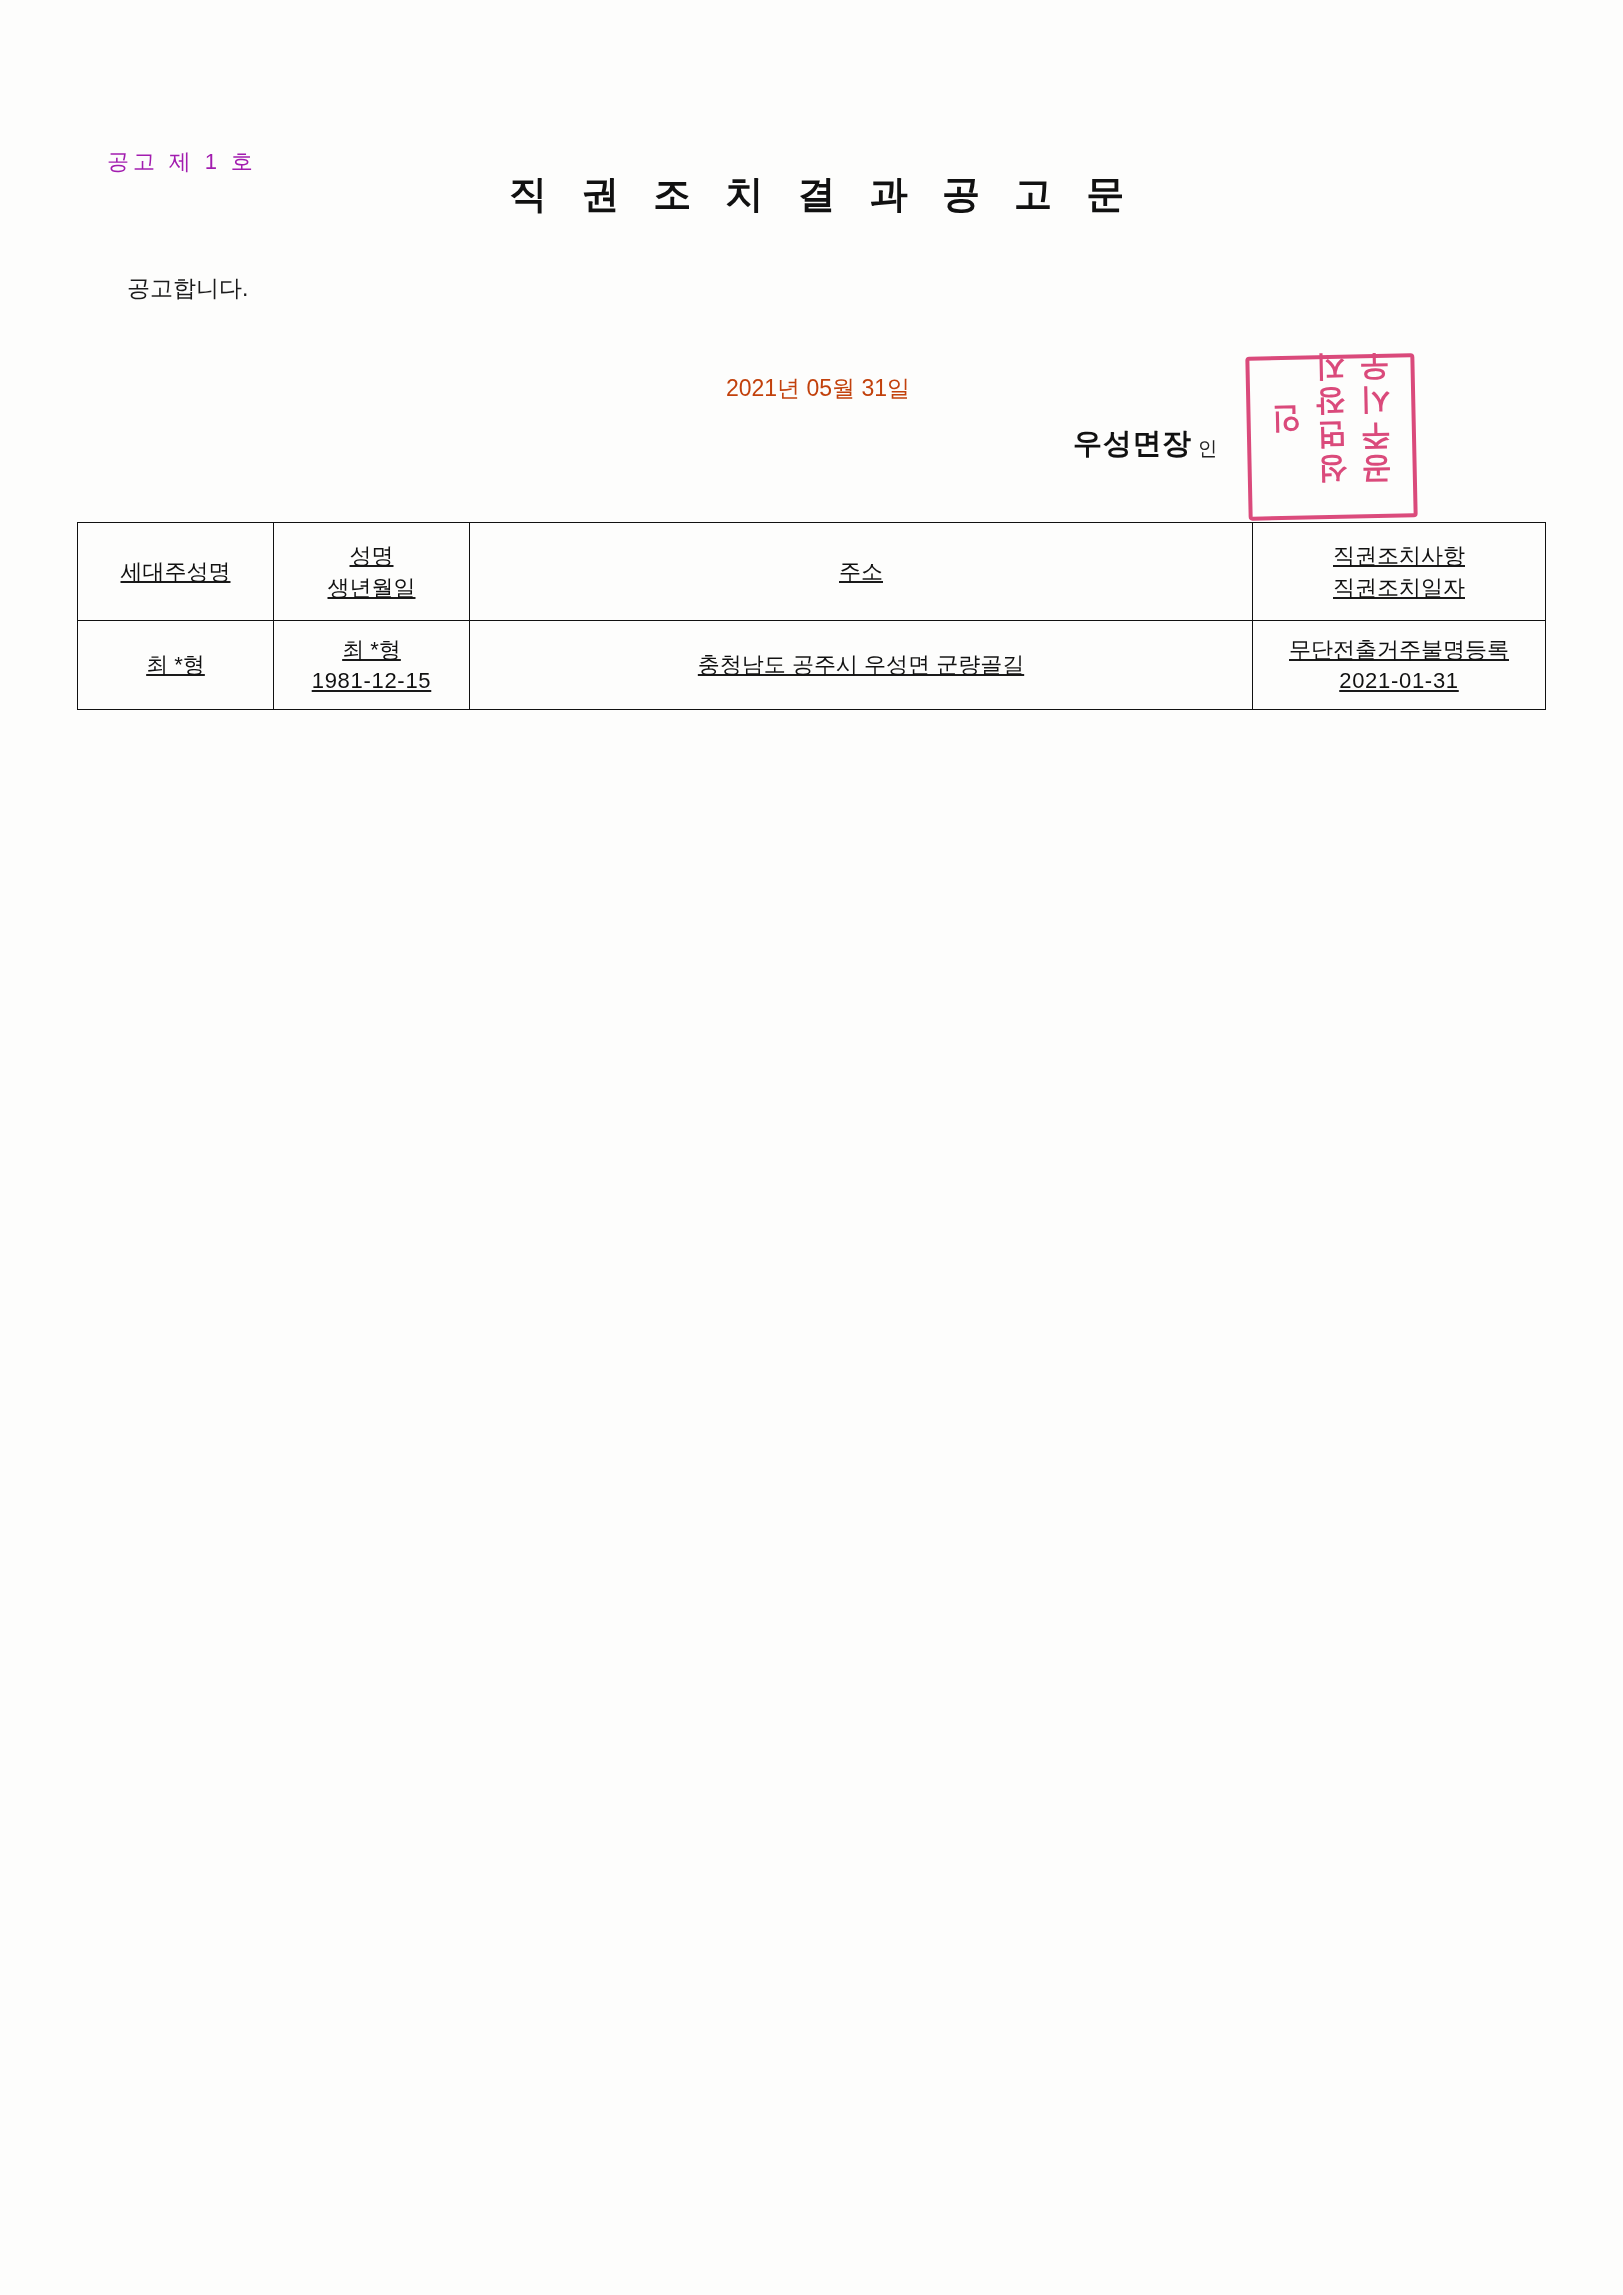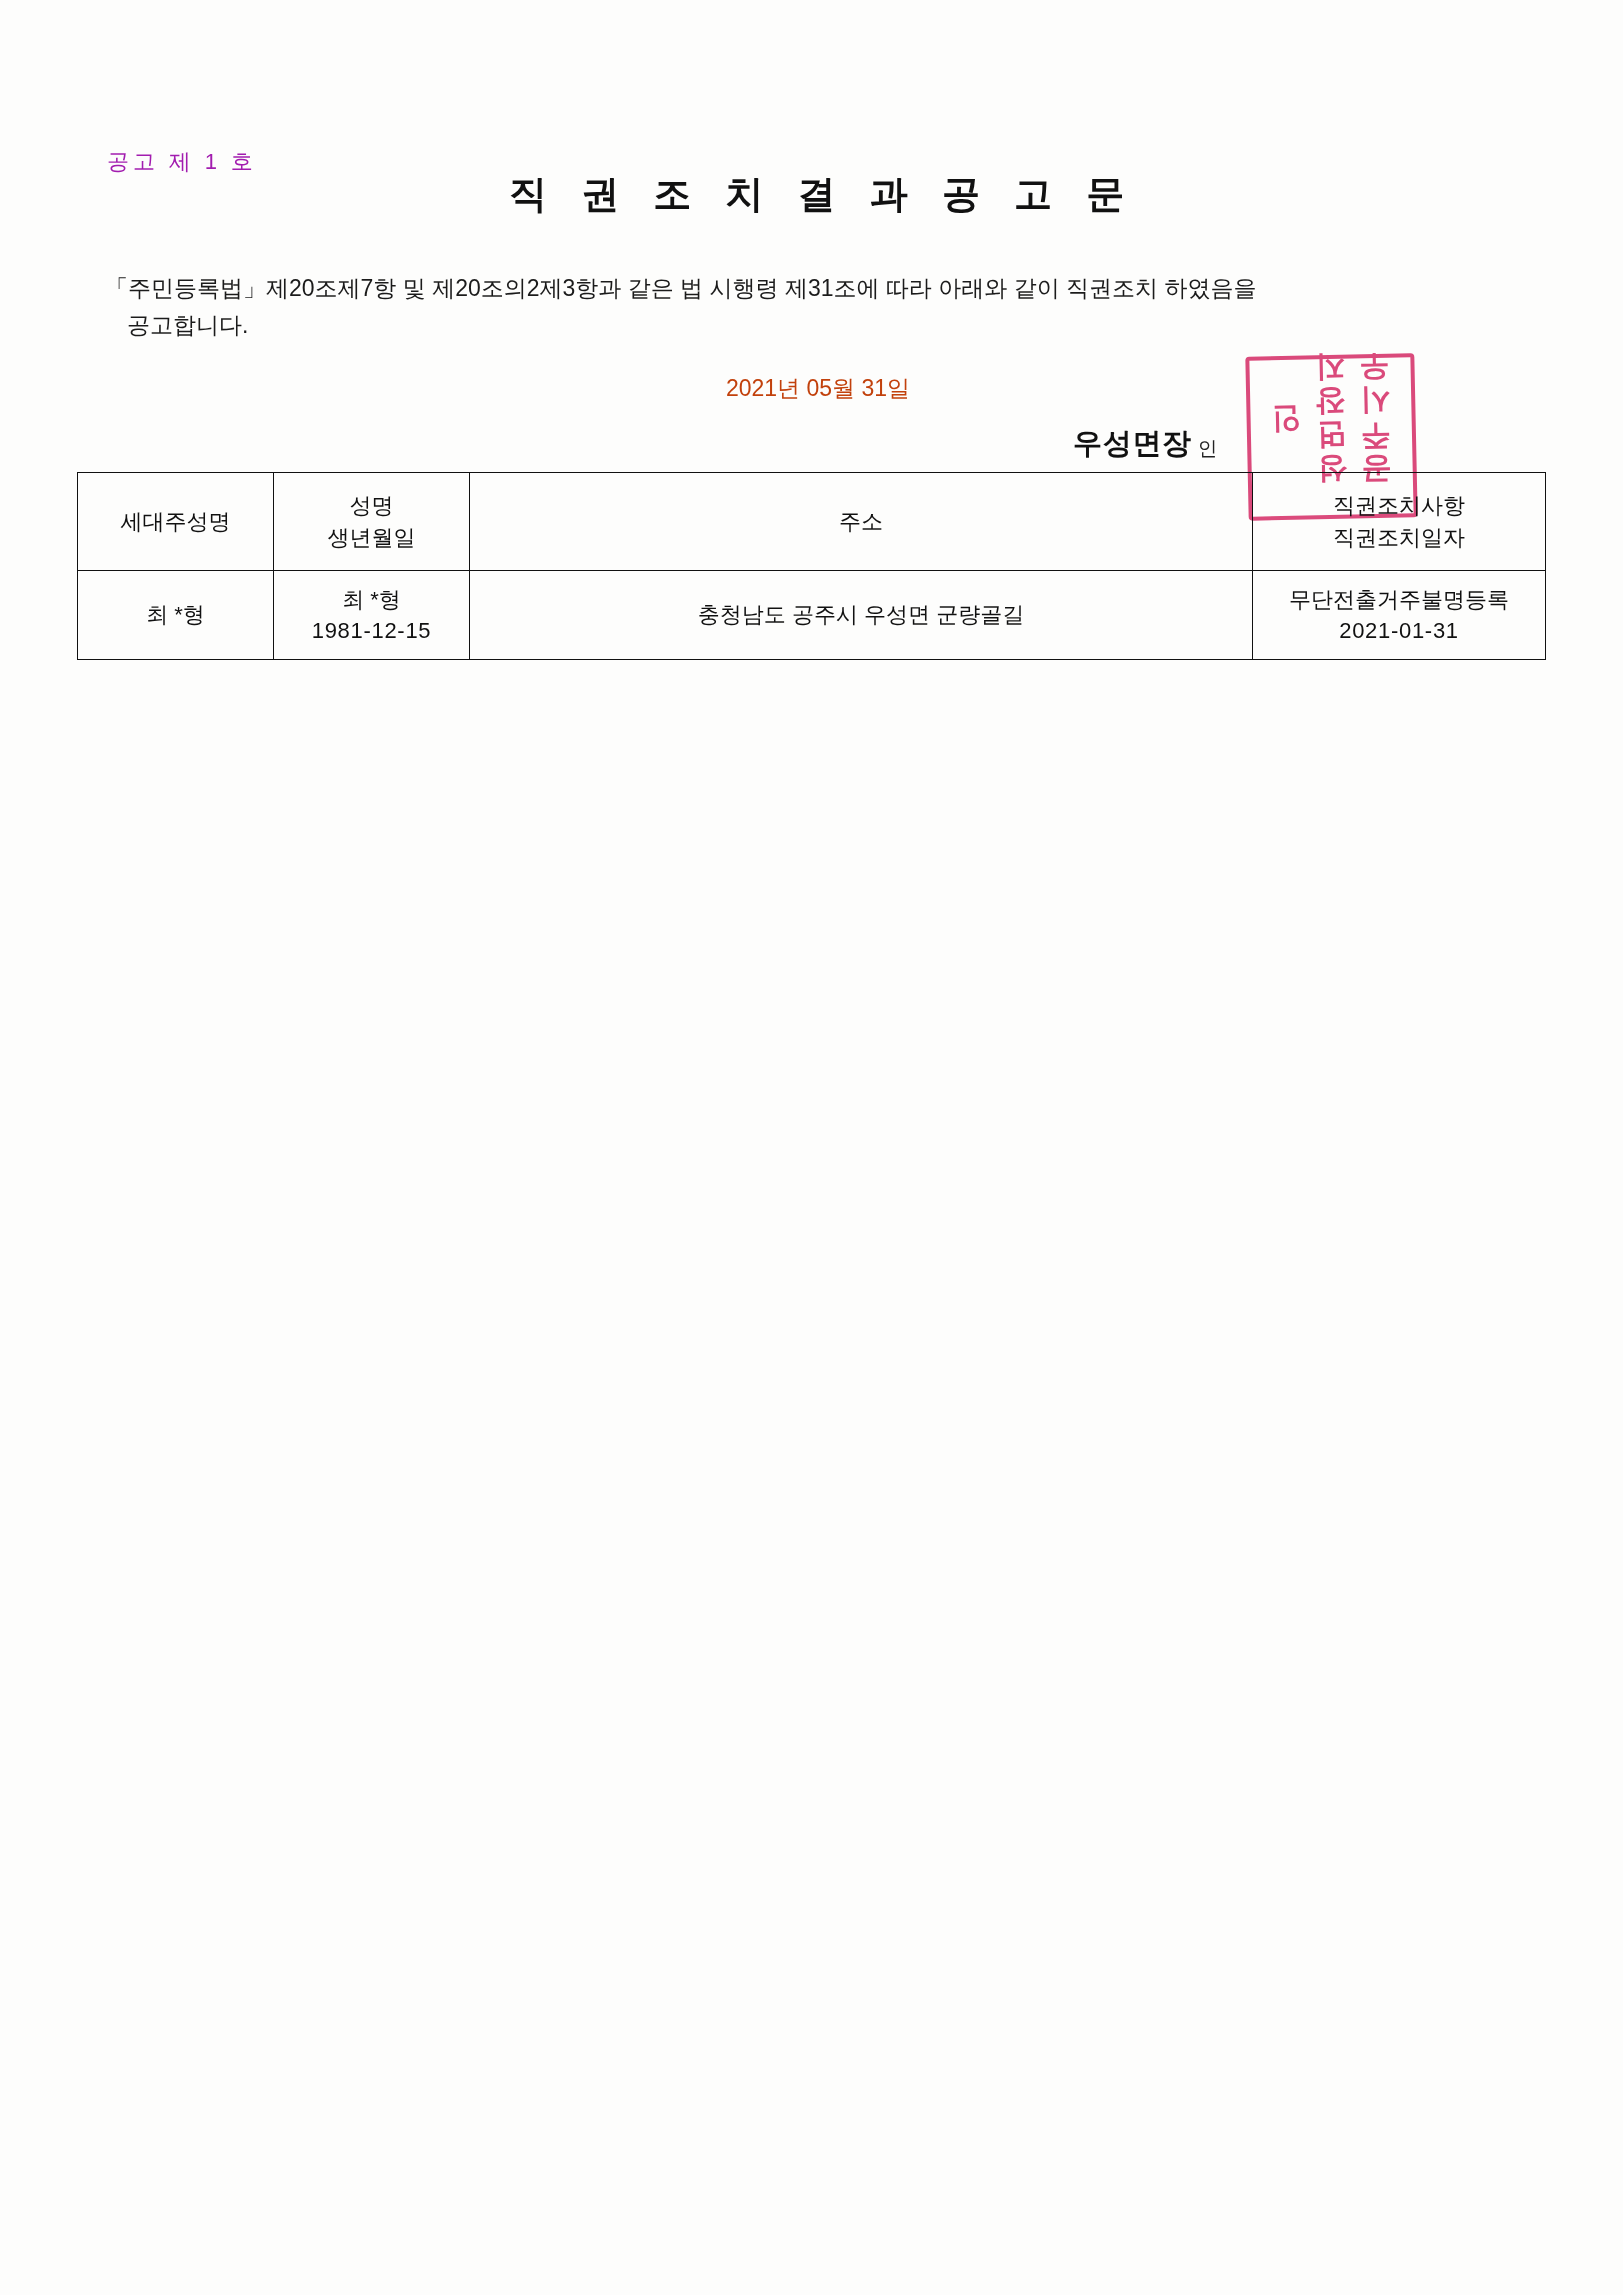--- a/index.html
+++ b/index.html
@@ -127,24 +127,25 @@
     display: flex;
     align-items: center;
     justify-content: center;
     transform: scaleX(-1) scaleY(-1);
   }
 
   
   .data-table {
     position: absolute;
     left: 77px;
-    top: 472px;
+    top: 522px;
     width: 1469px;
     border-collapse: collapse;
     table-layout: fixed;
+    text-decoration: underline;
   }
   .data-table th,
   .data-table td {
     border: 1.3px solid #111;
     text-align: center;
     vertical-align: middle;
     font-size: 22px;
     color: #111;
     font-weight: 400;
     padding: 0;
@@ -175,21 +176,20 @@
 </head>
 <body>
 
 <div class="page">
 
   <div class="notice-number">공고 제  1  호</div>
 
   <div class="doc-title">직 권 조 치 결 과 공 고 문</div>
 
   <div class="legal-paragraph">
-    <span>「주민등록법」제20조제7항 및 제20조의2제3항과 같은 법 시행령 제31조에 따라 아래와 같이 직권조치 하였음을</span>
     <span class="line2">공고합니다.</span>
   </div>
 
   <div class="issue-date">2021년 05월 31일</div>
 
   <div class="signature-row">
     <span class="issuer-name">우성면장</span>
     <span class="seal-label">인</span>
   </div>
 

